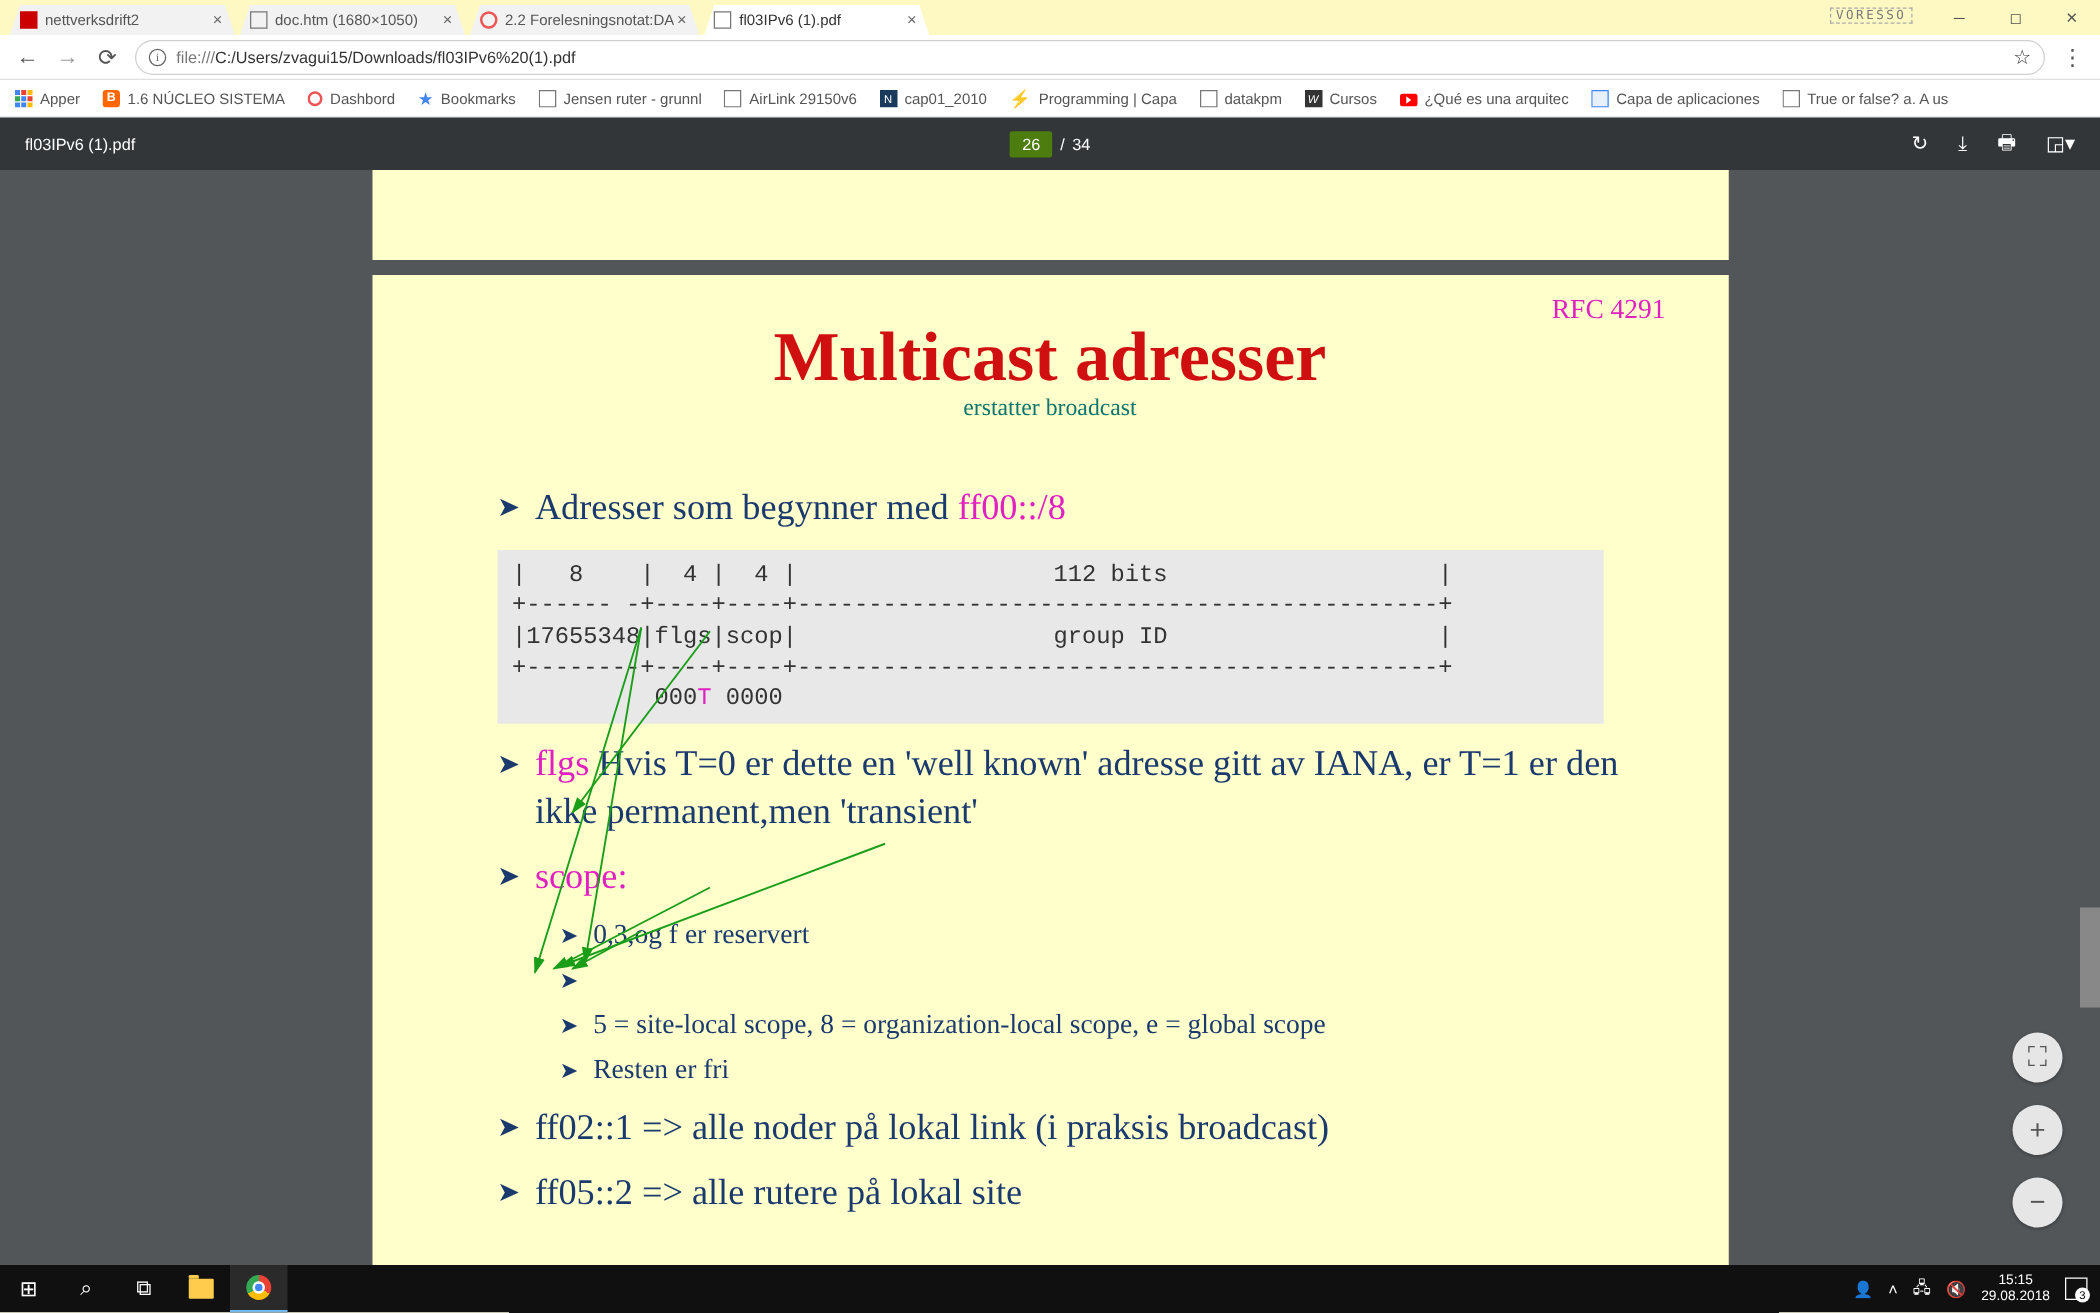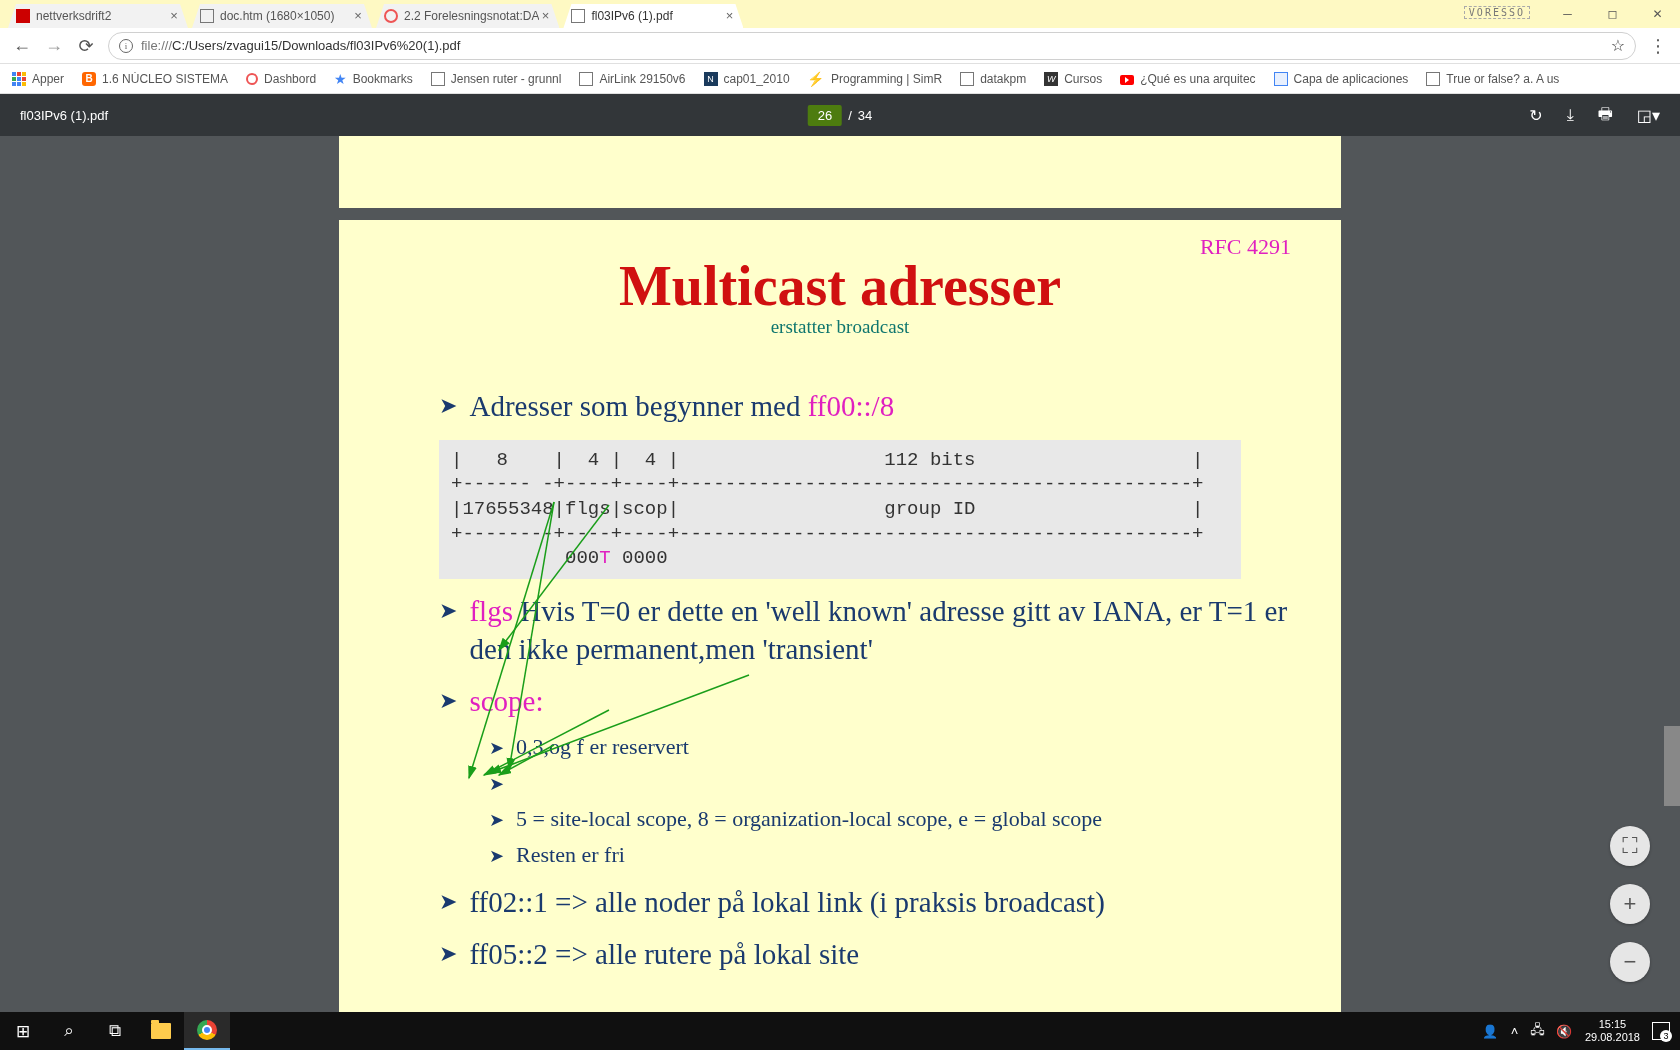--- a/index.html
+++ b/index.html
@@ -58,21 +58,21 @@
     .pdf-title { font-size: 13px; }
     .pdf-page { position: absolute; left: 50%; transform: translateX(-50%); font-size: 13px; display: flex; align-items: center; gap: 6px; }
     .pdf-page-cur { background: #4d7c0f; padding: 3px 10px; border-radius: 2px; }
     .pdf-tools { position: absolute; right: 20px; display: flex; gap: 24px; align-items: center; }
     .pdf-tool { cursor: pointer; font-size: 16px; color: #fff; }
     
     
     .content-area { height: calc(1050px - 28px - 36px - 30px - 42px - 38px); background: #525659; overflow: hidden; position: relative; }
     
     
-    .slide-wrap { width: 1002px; margin: 0 auto; }
+    .slide-wrap { width: 1085px; margin: 0 auto; }
     .prev-slide { height: 72px; background: #ffffcc; margin-bottom: 12px; }
     .slide { background: #ffffcc; padding: 18px 40px 50px 40px; min-height: 760px; font-family: Georgia, serif; color: #1a3a6e; position: relative; }
     .rfc { position: absolute; right: 50px; top: 14px; color: #e020c0; font-size: 22px; font-weight: normal; }
     .slide-title { text-align: center; color: #d01010; font-size: 56px; font-weight: bold; margin-top: 16px; }
     .slide-subtitle { text-align: center; color: #0f766e; font-size: 19px; margin-top: -2px; margin-bottom: 50px; }
     .bullet-main { font-size: 29px; margin: 14px 0 14px 60px; display: flex; align-items: flex-start; }
     .bullet-main .arrow { color: #1a3a6e; margin-right: 12px; font-size: 22px; line-height: 36px; }
     .bullet-main .text { flex: 1; line-height: 1.3; }
     .pink { color: #e020c0; }
     .ascii-block { font-family: "Courier New", monospace; font-size: 19px; background: #e8e8e8; color: #333; padding: 8px 12px; margin: 6px 60px 14px 60px; white-space: pre; line-height: 1.3; }
@@ -185,21 +185,21 @@
   <div class="bm-item">
       <div class="bm-fav bm-doc"></div>
       <span>AirLink 29150v6</span>
     </div>
   <div class="bm-item">
       <div class="bm-fav bm-n">N</div>
       <span>cap01_2010</span>
     </div>
   <div class="bm-item">
       <span class="bm-s">⚡</span>
-      <span>Programming | SimR</span>
+      <span>Programming | Capa</span>
     </div>
   <div class="bm-item">
       <div class="bm-fav bm-doc"></div>
       <span>datakpm</span>
     </div>
   <div class="bm-item">
       <div class="bm-fav bm-w">W</div>
       <span>Cursos</span>
     </div>
   <div class="bm-item">

